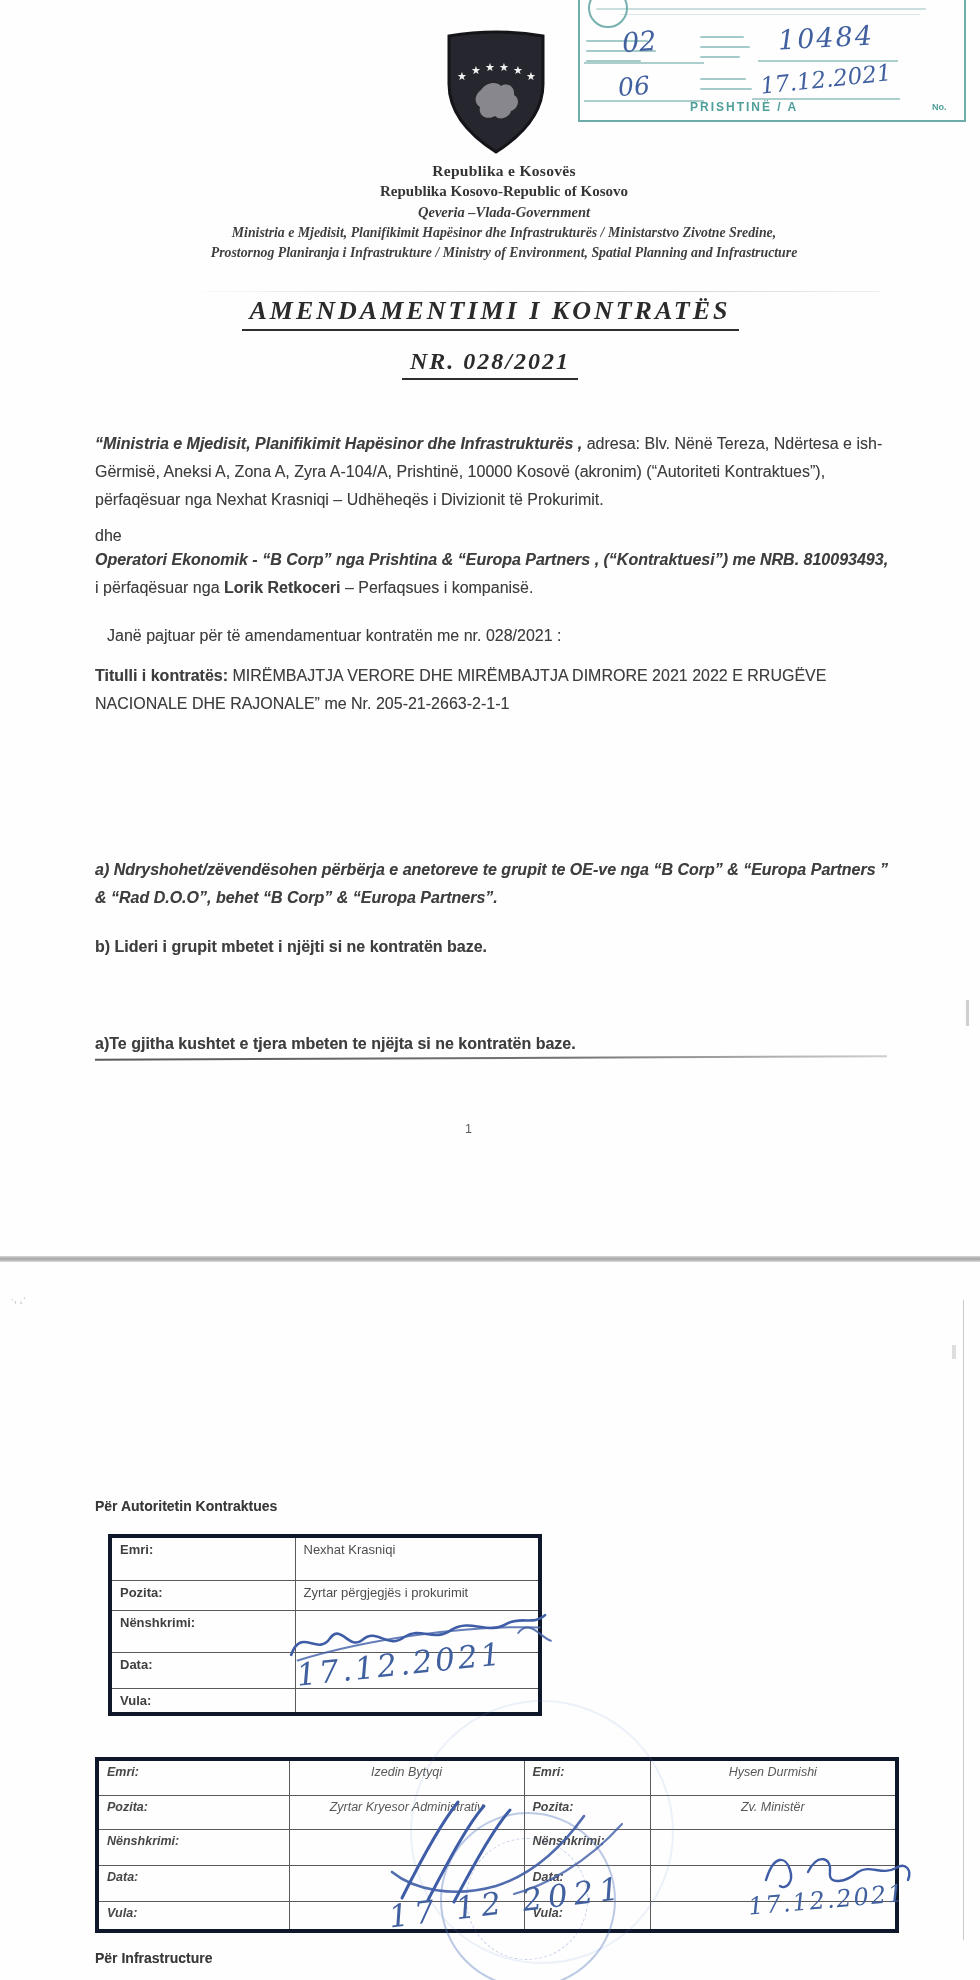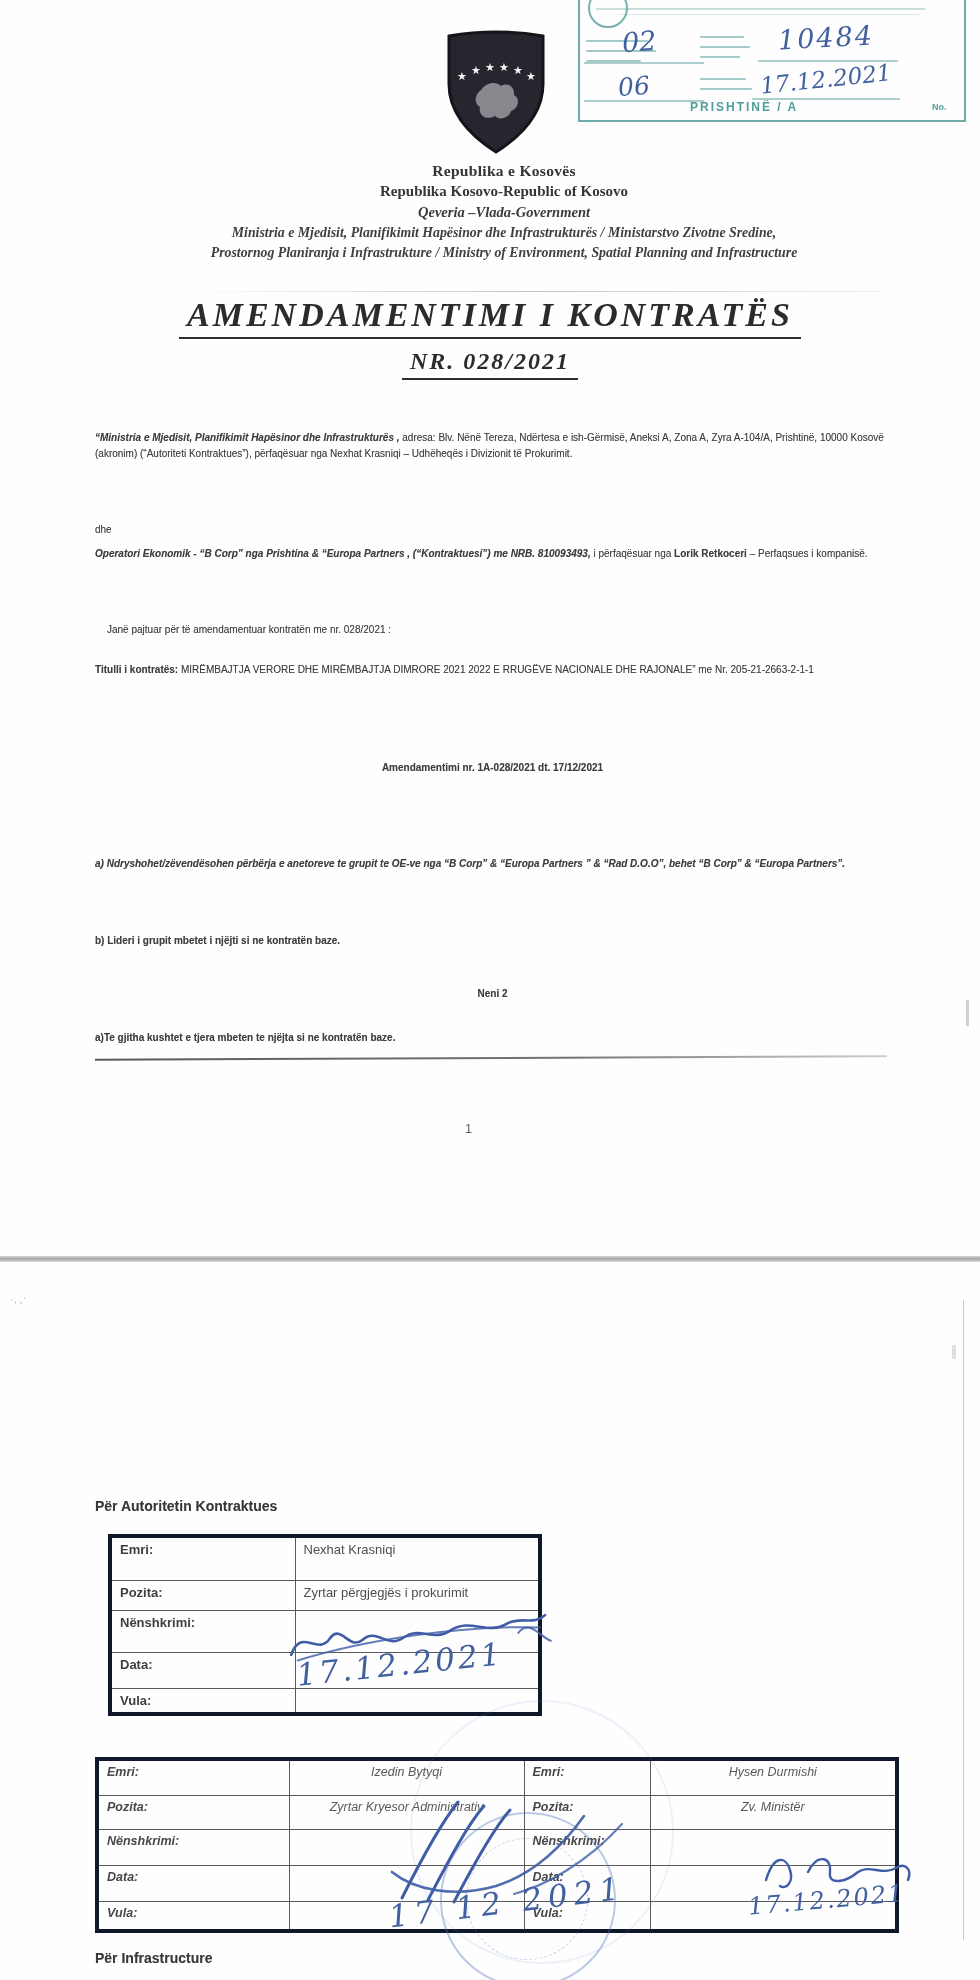--- a/index.html
+++ b/index.html
@@ -7,23 +7,23 @@
         font-family:"Liberation Sans",sans-serif;color:#3d3d3d;}
   .abs{position:absolute;}
   .serif{font-family:"Liberation Serif",serif;}
   .center{left:0;width:980px;text-align:center;}
   .hdr1{font-size:15.5px;font-weight:bold;letter-spacing:.3px;color:#333;}
   .hdr2{font-size:15px;font-weight:bold;color:#363636;}
   .hdr3{font-size:14.5px;font-weight:bold;font-style:italic;color:#3a3a3a;}
   .hdr4{font-size:13.8px;font-weight:bold;font-style:italic;color:#404040;}
   .doc-title{font-weight:bold;font-style:italic;color:#2b2b2b;}
   .doc-title .u{display:inline-block;border-bottom:2.5px solid #2e2e2e;padding:0 8px 3px 8px;}
-  .t1{font-size:34px;letter-spacing:3px;}
+  .t1{font-size:26px;letter-spacing:3px;}
   .t2{font-size:24px;letter-spacing:2px;}
-  .body-text{font-size:10px;line-height:16px;color:#3e3e3e;text-shadow:0 0 .5px rgba(80,80,80,.45);}
+  .body-text{font-size:16px;line-height:28px;color:#3e3e3e;text-shadow:0 0 .5px rgba(80,80,80,.45);}
   .bi{font-weight:bold;font-style:italic;}
   .b{font-weight:bold;}
   .para{left:95px;width:795px;}
   .ctr{text-align:center;}
   .scanline{background:linear-gradient(90deg,rgba(150,150,150,.0),rgba(140,140,140,.5),rgba(160,160,160,.15));height:1px;}
   .rule-dark{height:2px;background:linear-gradient(90deg,rgba(60,60,60,.85),rgba(70,70,70,.75) 60%,rgba(120,120,120,.35));transform:rotate(-.25deg);}
   .divider{left:0;width:980px;height:6px;background:linear-gradient(#d6d6d6,#a3a3a3 50%,#dddddd);}
   
   .stampbox{border:2px solid rgba(85,158,154,.85);background:rgba(255,255,255,.2);}
   .tealline{background:rgba(90,160,156,.55);height:2px;border-radius:1px;}
@@ -106,24 +106,22 @@
     <span class="bi">“Ministria e Mjedisit, Planifikimit Hapësinor dhe Infrastrukturës ,</span><span> adresa: Blv. Nënë Tereza, Ndërtesa e ish-Gërmisë, Aneksi A, Zona A, Zyra A-104/A, Prishtinë, 10000 Kosovë (akronim) (“Autoriteti Kontraktues”), përfaqësuar nga Nexhat Krasniqi – Udhëheqës i Divizionit të Prokurimit.</span>
   </div>
   <div class="abs para body-text" style="top:522px;">dhe</div>
   <div class="abs para body-text" style="top:546px;">
     <span class="bi">Operatori Ekonomik - “B Corp” nga Prishtina &amp; “Europa Partners , (“Kontraktuesi”)  me NRB. 810093493,</span><span> i përfaqësuar nga </span><span class="b">Lorik Retkoceri</span><span> – Perfaqsues i kompanisë.</span>
   </div>
   <div class="abs para body-text" style="top:622px;margin-left:12px;">Janë pajtuar për të amendamentuar kontratën me nr. 028/2021 :</div>
   <div class="abs para body-text" style="top:662px;">
     <span class="b">Titulli i kontratës:</span><span> MIRËMBAJTJA VERORE DHE MIRËMBAJTJA DIMRORE 2021 2022 E RRUGËVE NACIONALE DHE RAJONALE” me Nr. 205-21-2663-2-1-1</span>
   </div>
-  <div class="abs para body-text ctr b" style="top:760px;">Amendamentimi nr. 1A-028/2021  dt. 17/12/2021</div>
   <div class="abs para body-text bi" style="top:856px;">a) Ndryshohet/zëvendësohen përbërja e anetoreve te grupit te OE-ve nga “B Corp” &amp; “Europa Partners ” &amp; “Rad D.O.O”, behet “B Corp” &amp; “Europa Partners”.</div>
   <div class="abs para body-text b" style="top:933px;">b) Lideri i grupit mbetet i njëjti si ne kontratën baze.</div>
-  <div class="abs para body-text ctr b" style="top:986px;">Neni 2</div>
   <div class="abs para body-text b" style="top:1030px;">a)Te gjitha kushtet e tjera mbeten te njëjta si ne kontratën baze.</div>
   <div class="abs rule-dark" style="left:95px;top:1057px;width:792px;"></div>
 
   <div class="abs pgnum" style="left:465px;top:1122px;">1</div>
 
   <div class="abs" style="left:966px;top:1000px;width:3px;height:26px;background:rgba(120,120,120,.35);"></div>
 
   <div class="abs divider" style="top:1256px;"></div>
 
   <div class="abs smudge" style="left:10px;top:1292px;transform:rotate(-8deg);">·‚ ˛·</div>

